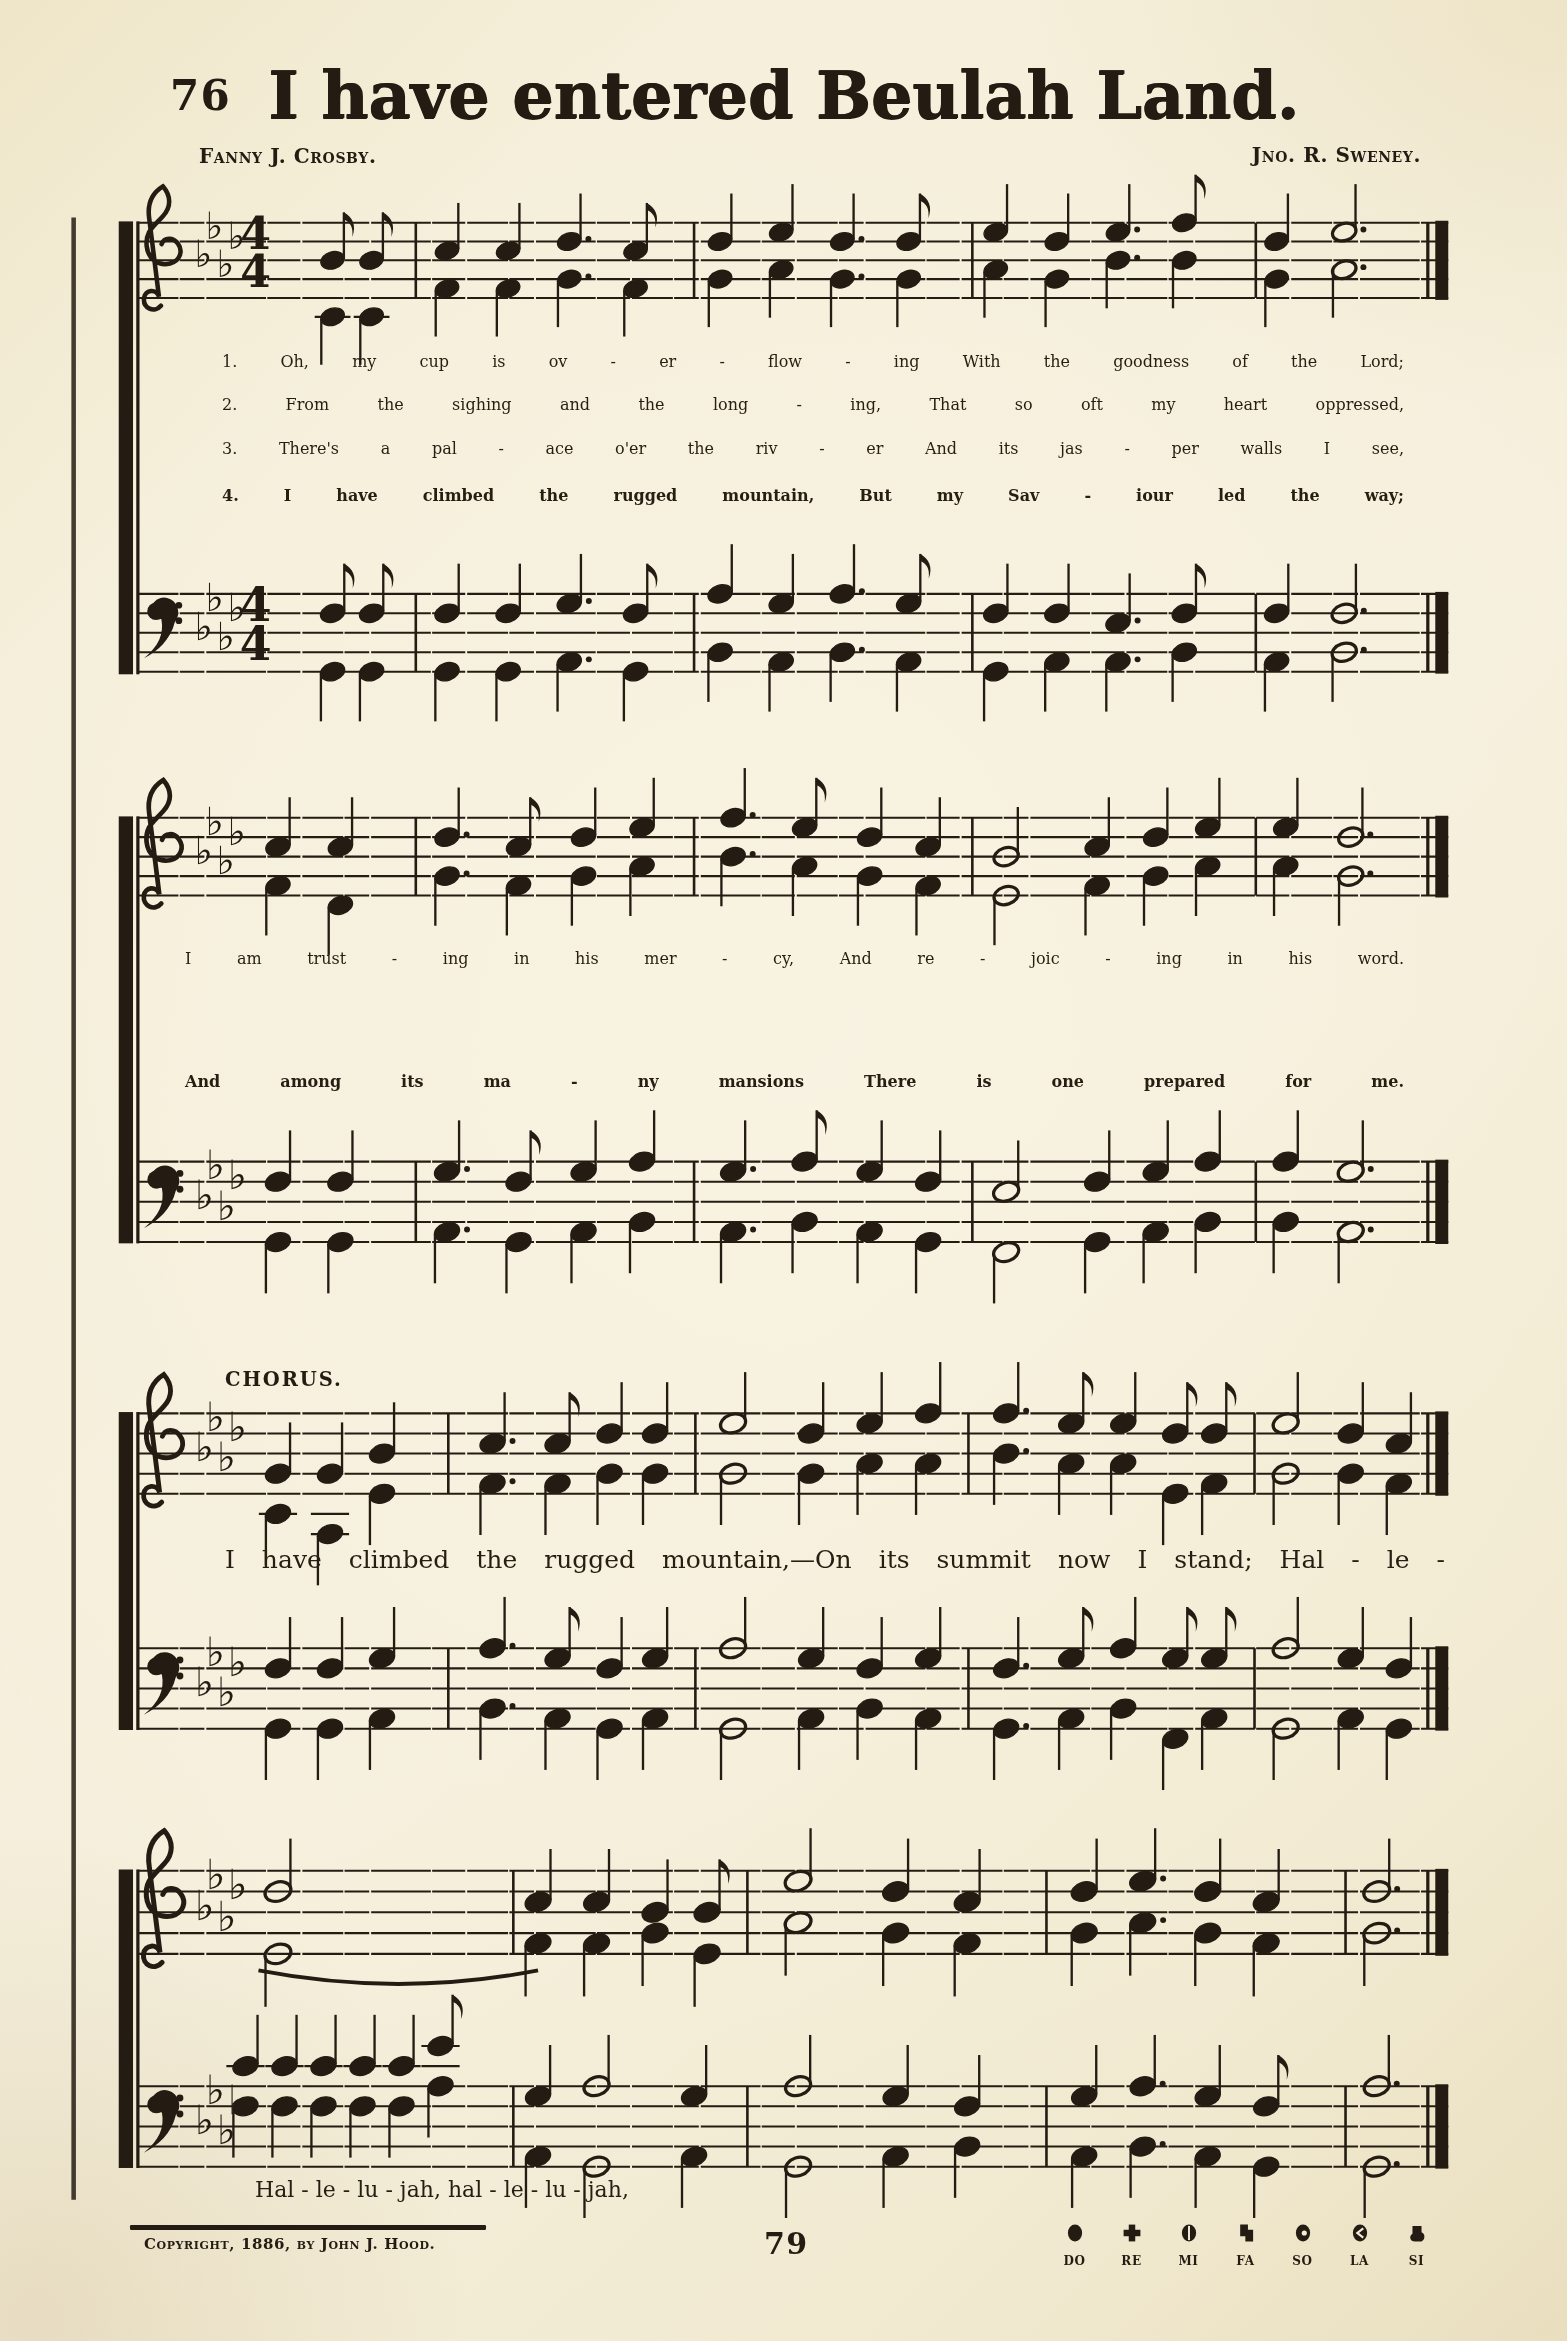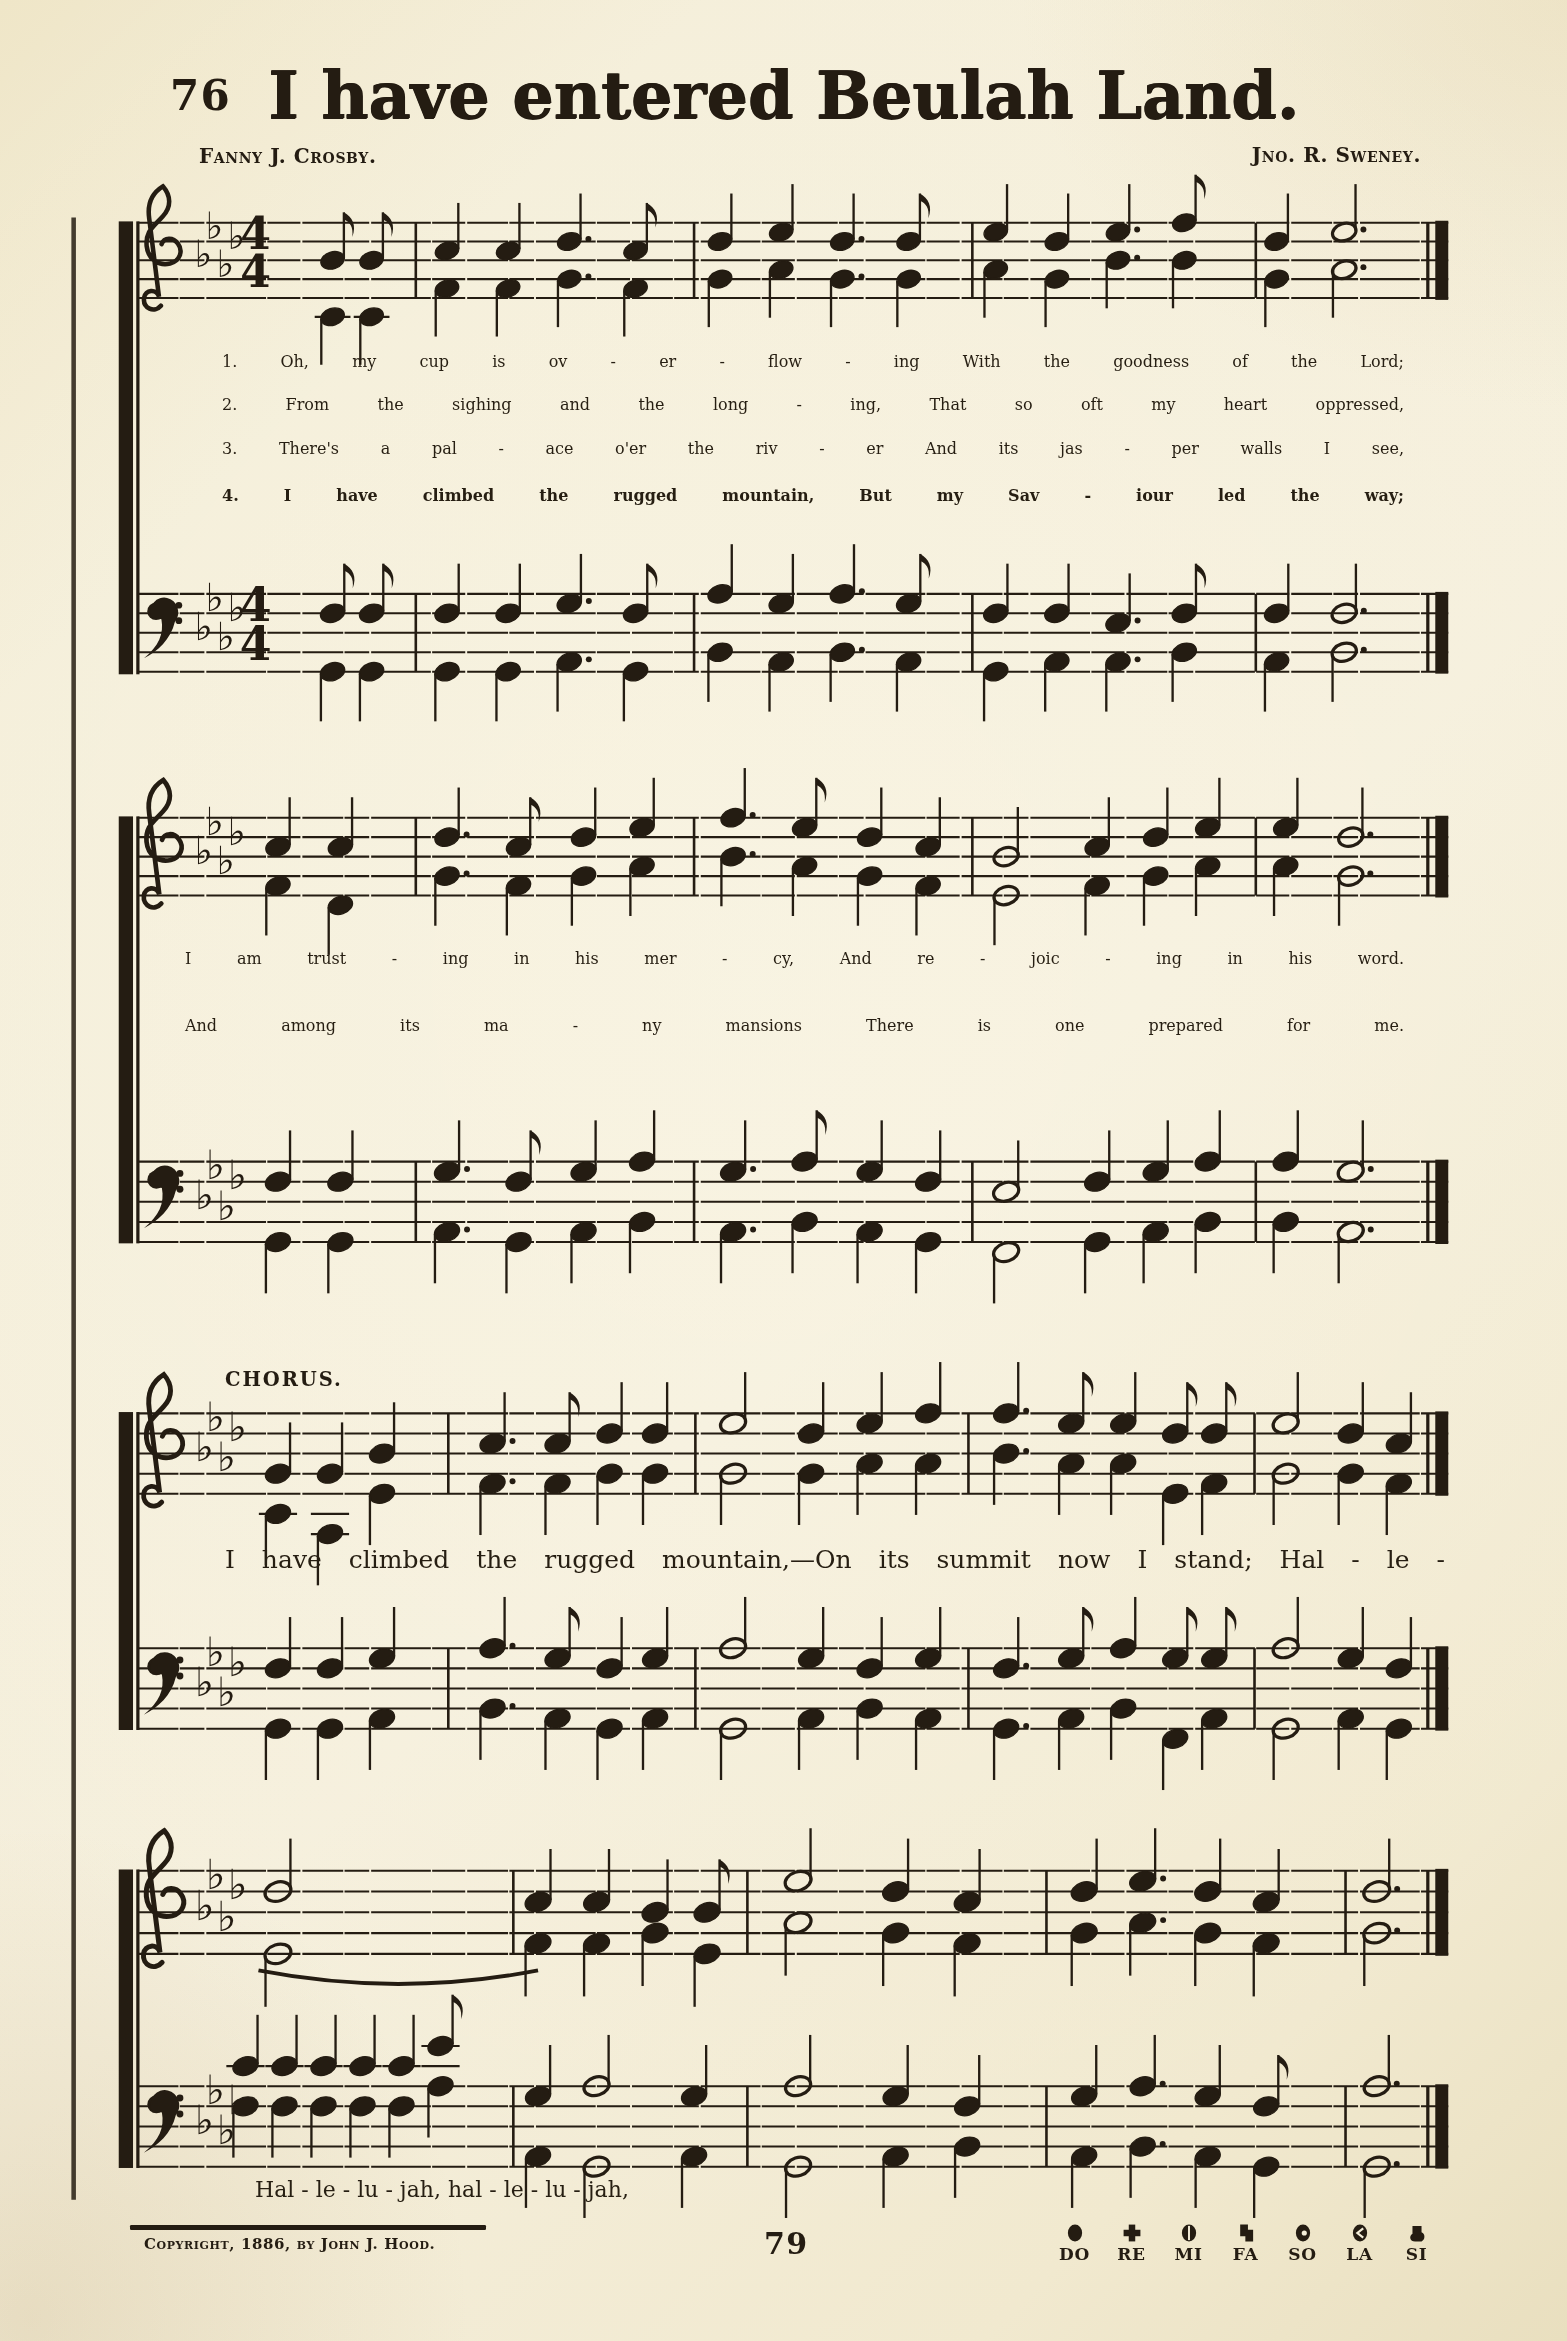--- a/index.html
+++ b/index.html
@@ -22,21 +22,21 @@
   .author{font-size:20px;font-variant:small-caps;font-weight:bold;letter-spacing:0.6px;}
   .lyric{font-size:16px;color:#261e12;white-space:nowrap;}
   .just{white-space:normal;text-align:justify;text-align-last:justify;line-height:1.05;}
   .chorus-label{font-size:19.5px;letter-spacing:1.9px;font-weight:bold;}
   .chorus-line{font-size:25px;}
   .footer-rule{background:#241c12;border-radius:1.3px;}
   .copyright{font-size:15px;font-weight:bold;font-variant:small-caps;letter-spacing:0.6px;}
   .page-number{font-size:30px;font-weight:bold;letter-spacing:1.3px;}
   #solfege{display:flex;}
   .sol-col{width:57px;display:flex;flex-direction:column;align-items:center;}
-  .sol-label{font-size:17px;font-weight:bold;margin-top:0;letter-spacing:0.6px;
+  .sol-label{font-size:12px;font-weight:bold;margin-top:10px;letter-spacing:0.6px;
              font-family:"DejaVu Serif","Liberation Serif",serif;}
 </style>
 </head>
 <body>
 
 <div id="page">
 
   <svg id="music-svg" width="1567" height="2342" viewBox="0 0 2415 3609">
       <rect x="110" y="335" width="7" height="3055" fill="#241c12" opacity="0.85"></rect>
       <rect x="183" y="341" width="22" height="698" fill="#241c12"></rect>
@@ -826,21 +826,21 @@
   <div class="abs ink author" style="left:199px;top:144px;">Fanny J. Crosby.</div>
 
   <div class="abs ink author" style="right:146px;top:143px;">Jno. R. Sweney.</div>
 
   <div class="abs lyric just" style="left:222px;top:354px;width:1182px;">1. Oh, my cup is ov - er - flow - ing With the goodness of the Lord;</div>
   <div class="abs lyric just" style="left:222px;top:397px;width:1182px;">2. From the sighing and the long - ing, That so oft my heart oppressed,</div>
   <div class="abs lyric just" style="left:222px;top:441px;width:1182px;">3. There's a pal - ace o'er the riv - er And its jas - per walls I see,</div>
   <div class="abs lyric just" style="left:222px;top:488px;width:1182px;font-weight:bold;">4. I have climbed the rugged mountain, But my Sav - iour led the way;</div>
 
   <div class="abs lyric just" style="left:185px;top:951px;width:1219px;">I am trust - ing in his mer - cy, And re - joic - ing in his word.</div>
-  <div class="abs lyric just" style="left:185px;top:1018px;width:1219px;">And among its ma - ny mansions There is one prepared for me.</div>
+  <div class="abs lyric just" style="left:185px;top:1074px;width:1219px;font-weight:bold;">And among its ma - ny mansions There is one prepared for me.</div>
 
   <div class="abs ink chorus-label" style="left:225px;top:1368px;">CHORUS.</div>
 
   <div class="abs lyric chorus-line just" style="left:225px;top:1547px;width:1220px;">I have climbed the rugged mountain,—On its summit now I stand; Hal - le -</div>
 
 
   <div class="abs lyric" style="left:255px;top:2177px;font-size:22px;">Hal - le - lu - jah, hal - le - lu - jah,</div>
 
   <div class="abs footer-rule" style="left:130px;top:2225px;width:356px;height:5.2px;"></div>
 

